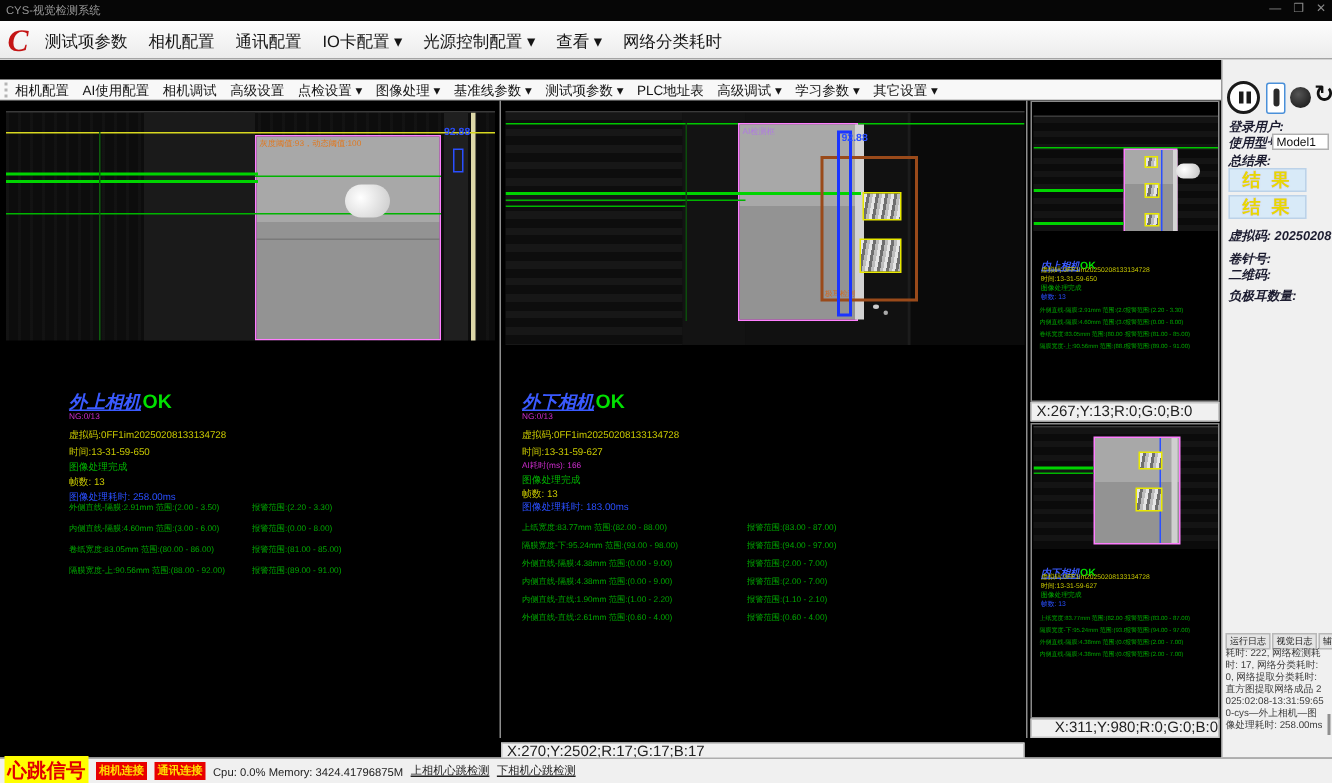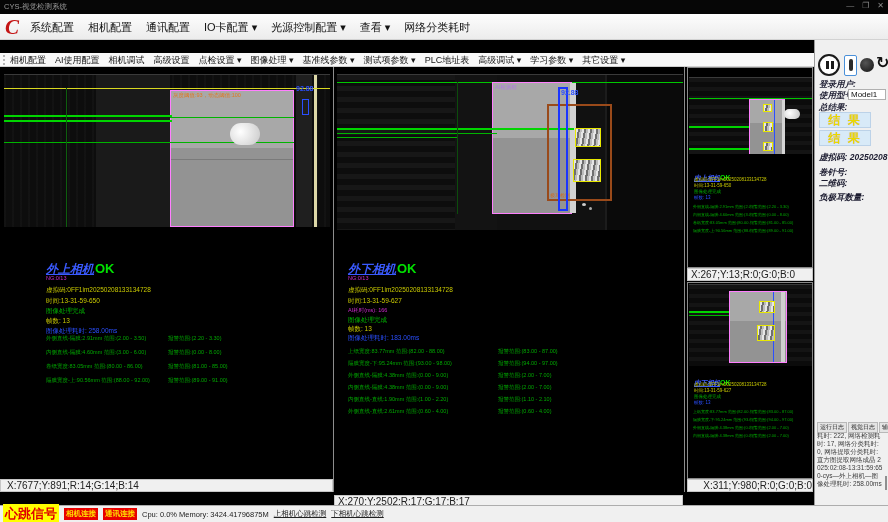--- a/index.html
+++ b/index.html
@@ -123,21 +123,21 @@
     <div class="winctl">
       <span>—</span>
       <span>❐</span>
       <span>✕</span>
     </div>
   </div>
 
   <div class="menubar">
     <span class="logo">C</span>
     <div class="menuitems">
-      <span>系统配置</span>
+      <span>测试项参数</span>
       <span>相机配置</span>
       <span>通讯配置</span>
       <span>IO卡配置 ▾</span>
       <span>光源控制配置 ▾</span>
       <span>查看 ▾</span>
       <span>网络分类耗时</span>
     </div>
   </div>
 
 
@@ -319,21 +319,20 @@
         <span class="lcol">外侧直线-隔膜:4.38mm 范围:(0.00 - 9.00)</span><span class="rcol">报警范围:(2.00 - 7.00)</span>
       </div>
       <div class="mini-row" style="left:5px;top:150px;">
         <span class="lcol">内侧直线-隔膜:4.38mm 范围:(0.00 - 9.00)</span><span class="rcol">报警范围:(2.00 - 7.00)</span>
       </div>
     </div>
 
     <div class="vdiv" style="left:333px;"></div>
     <div class="vdiv" style="left:684px;"></div>
 
-    <div class="strip" style="left:0;top:412px;width:333px;">X:7677;Y:891;R:14;G:14;B:14</div>
     <div class="strip" style="left:334px;top:428px;width:349px;padding-left:3px;">X:270;Y:2502;R:17;G:17;B:17</div>
     <div class="strip" style="left:687px;top:412px;width:126px;padding-left:3px;text-align:right;">X:311;Y:980;R:0;G:0;B:0</div>
   </div>
 
   <div class="sidebar">
     <div class="pausebtn">
       <i class="b1"></i>
         <i class="b2"></i>
     </div>
     <div class="togglebtn">

